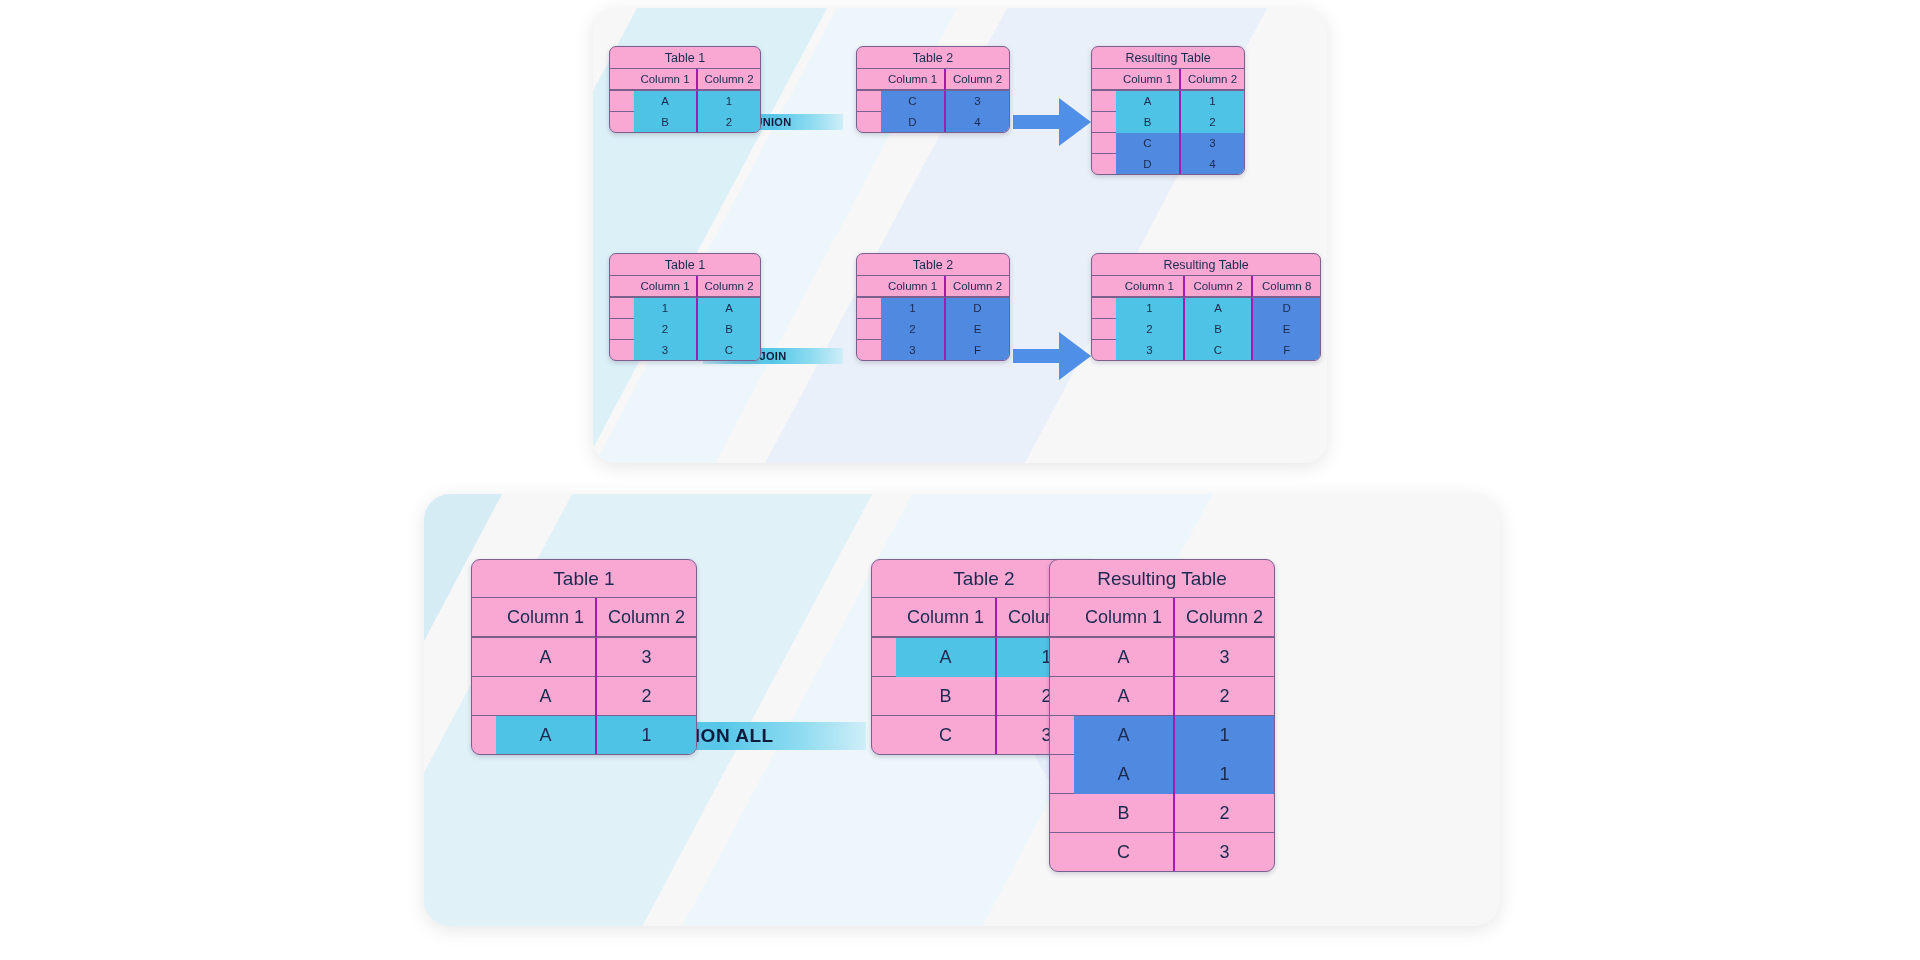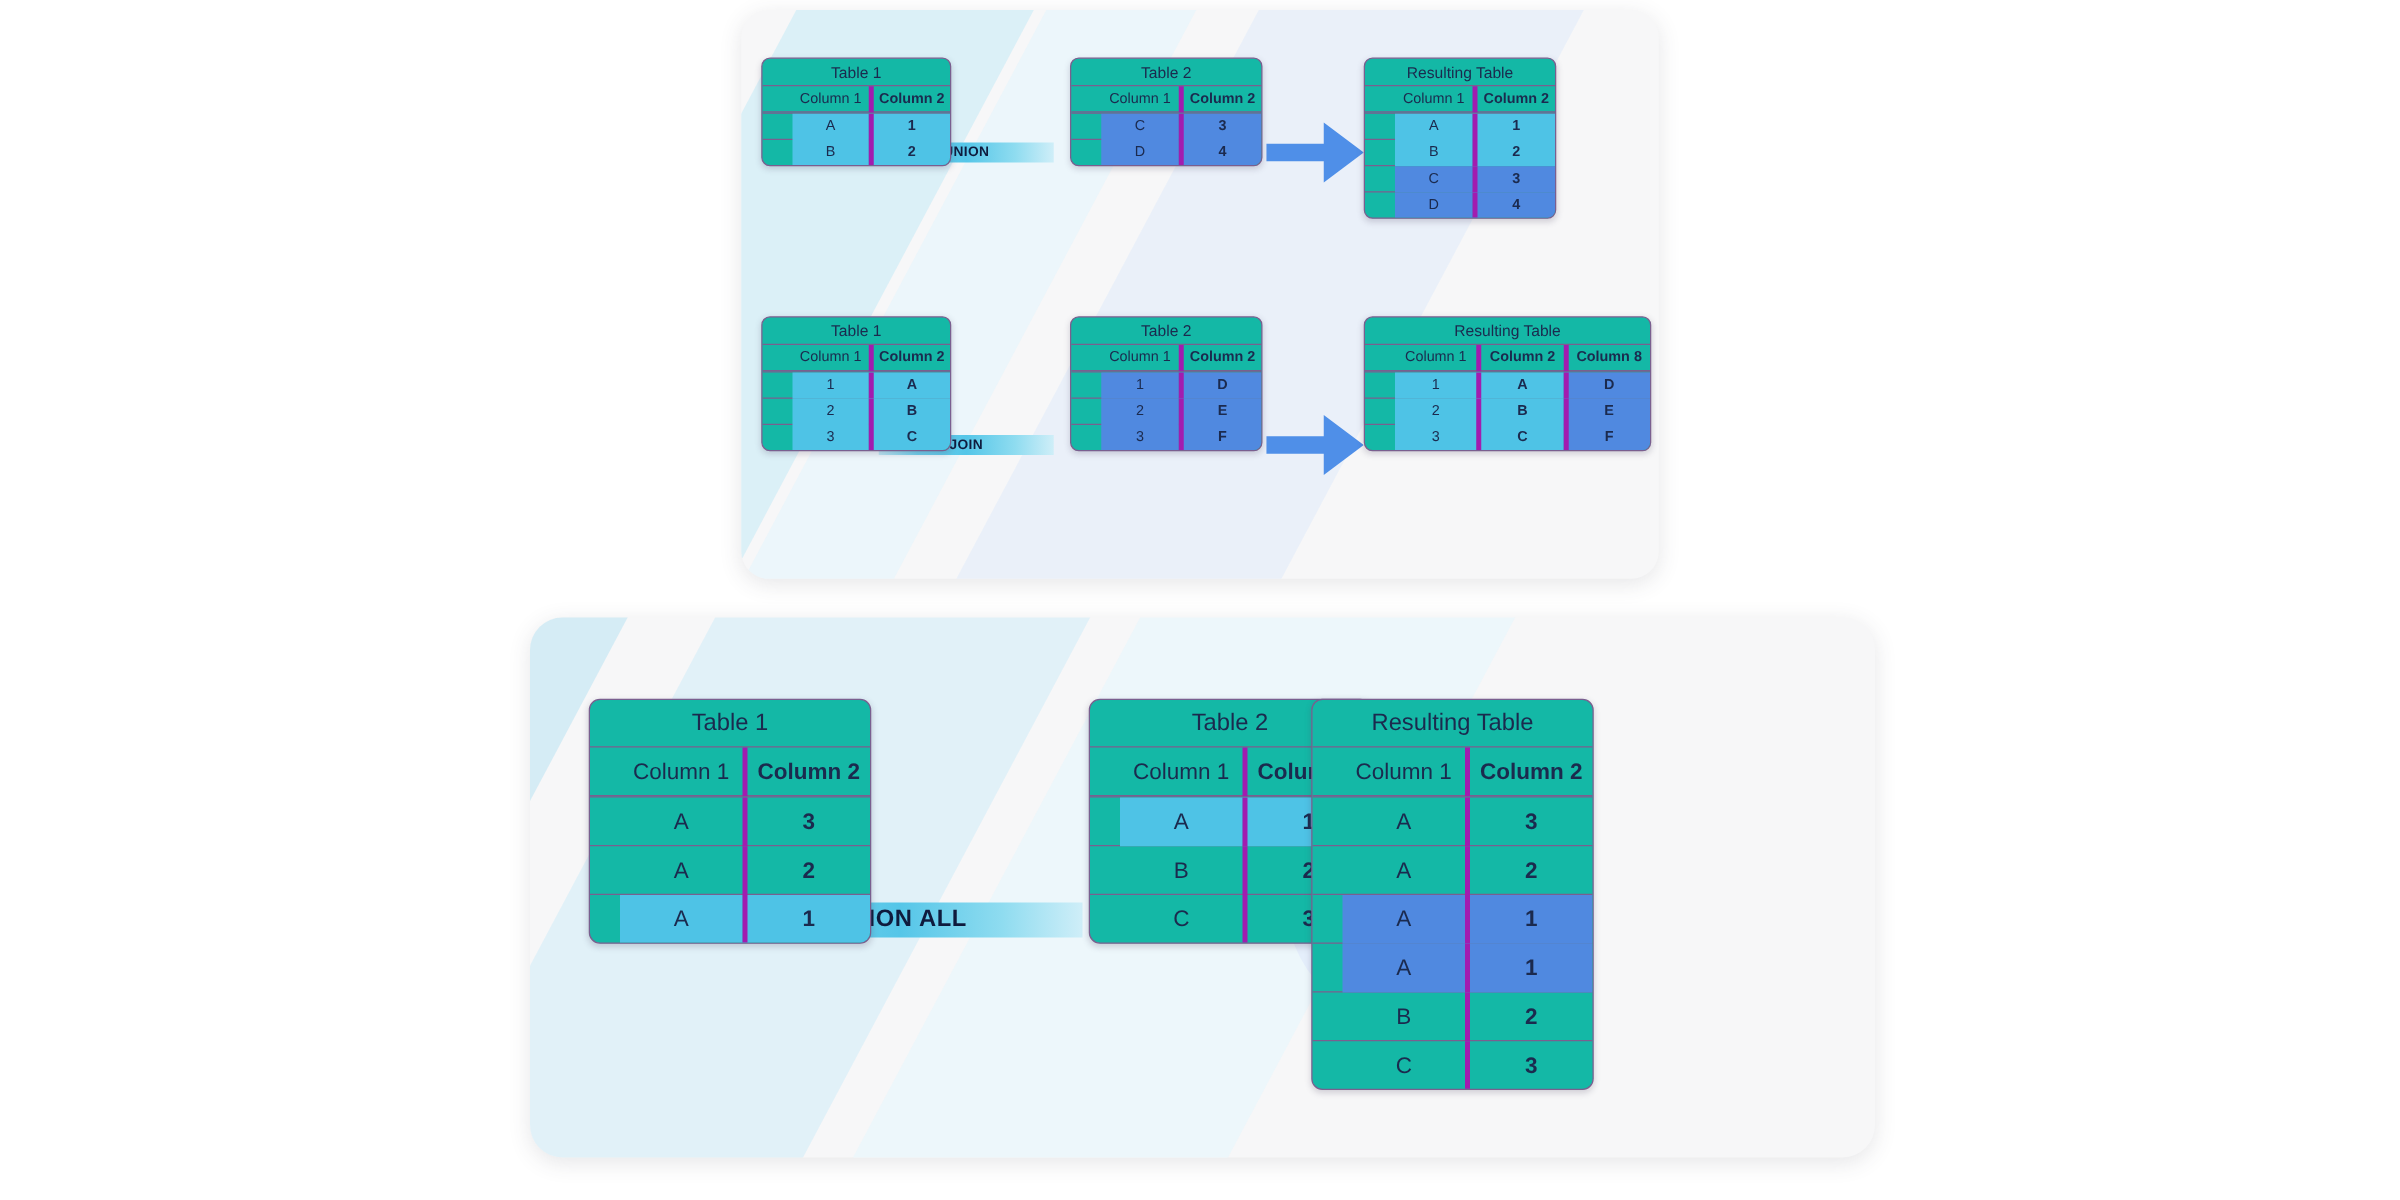--- a/index.html
+++ b/index.html
@@ -49,21 +49,21 @@
   }
 
   
   .diagram {
     position: absolute;
   }
 
   
   .tbl {
     position: absolute;
-    background: #14b8a6;
+    background: #f9a8d4;
     border: 1px solid #7a5f8f;
     border-radius: 7px;
     box-shadow: 0 2px 5px rgba(70,60,90,0.22);
     overflow: hidden;
     box-sizing: border-box;
   }
   .tbl .title {
     text-align: center;
     color: #1b2a4e;
     border-bottom: 1px solid #7a5f8f;
@@ -83,22 +83,21 @@
   }
   .tbl .cell {
     flex: 1 1 0;
     text-align: center;
     color: #1b2a4e;
     box-sizing: border-box;
     white-space: nowrap;
     overflow: hidden;
   }
   .tbl .cell + .cell {
-    border-left: 4px solid #a21caf;
-    font-weight: bold;
+    border-left: 2px solid #a21caf;
   }
   .hl-cyan { background: #4ec3e6; }
   .hl-blue { background: #5089e0; }
 
   
   .sm .title { font-size: 12.5px; line-height: 22px; height: 22px; }
   .sm .cell  { font-size: 11.5px; line-height: 21px; height: 21px; }
   .sm .row   { height: 21px; }
   .sm .hdr .cell { font-size: 11.5px; }
 

